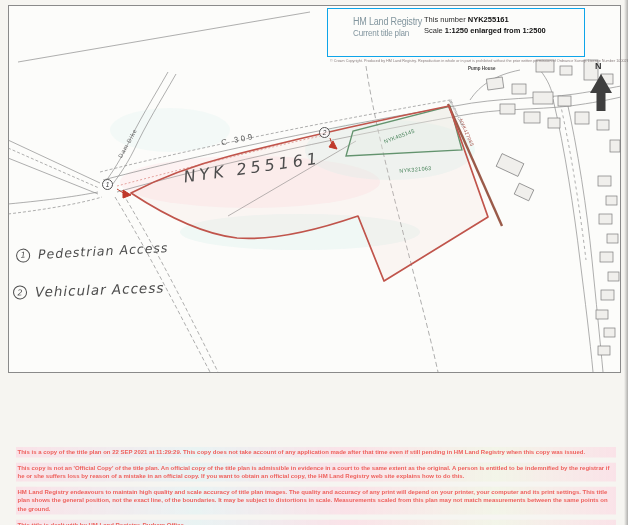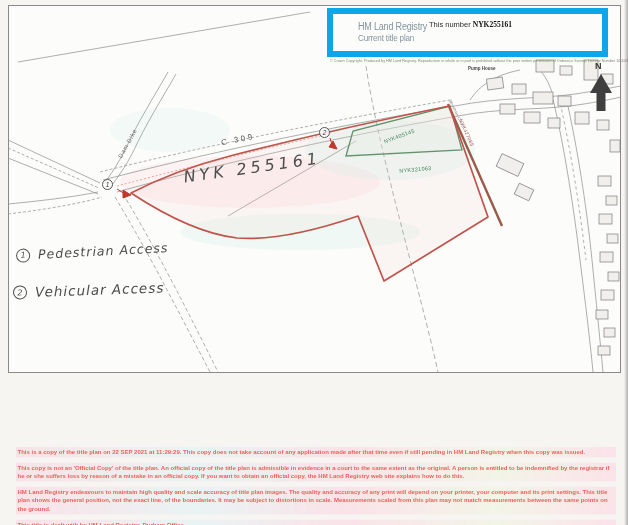--- a/index.html
+++ b/index.html
@@ -4,28 +4,28 @@
 <style>
   html,body{margin:0;padding:0;}
   body{width:628px;height:525px;overflow:hidden;background:#e8e6e1;
        font-family:"Liberation Sans",sans-serif;}
   .page{position:relative;width:628px;height:525px;background:#f6f5f1;overflow:hidden;}
   .page::after{content:"";position:absolute;top:0;right:0;bottom:0;width:4px;
        background:linear-gradient(90deg,rgba(0,0,0,0),rgba(90,90,90,.45));pointer-events:none;}
   svg.map{position:absolute;left:0;top:0;}
 
   
-  .header-box{position:absolute;left:327px;top:8px;width:281px;height:49px;
-      background:#fcfcfa;border:6px solid #0ea5e9;box-sizing:border-box;}
+  .header-box{position:absolute;left:327px;top:8px;width:258px;height:49px;
+      background:#fcfcfa;border:1px solid #0ea5e9;box-sizing:border-box;}
   .brand{position:absolute;left:25px;top:7px;color:#83969f;line-height:1.15;
       transform:scaleX(.9);transform-origin:0 0;letter-spacing:-.2px;}
   .brand .b1{font-size:10px;}
   .brand .b2{font-size:9px;}
   .fields{position:absolute;left:96px;top:6px;font-size:7.5px;color:#2b2b2b;line-height:10.5px;white-space:nowrap;}
-  .fields b{color:#111;font-family:Liberation Serif, serif;}
+  .fields b{color:#111;}
   .microcopy{position:absolute;left:330px;top:59px;width:620px;font-size:8px;color:#8a7f7f;
       white-space:nowrap;transform:scale(.47);transform-origin:0 0;}
 
   
   .lbl{position:absolute;white-space:nowrap;color:#555;}
   .hw{font-family:"DejaVu Sans",sans-serif;font-style:italic;color:#4d4d4d;}
   .hw-title{left:183px;top:158px;font-size:16px;letter-spacing:4px;transform:rotate(-8deg);}
   .road-lbl{left:221px;top:135px;font-size:8px;letter-spacing:2.5px;color:#5a5a5a;transform:rotate(-11deg);}
   .stream-lbl{left:117px;top:156px;font-size:8px;color:#6a6a6a;transform:rotate(-61deg) scale(.75);transform-origin:0 0;letter-spacing:1px;}
   .pump-lbl{left:468px;top:66px;font-size:8px;color:#444;font-weight:bold;transform:scale(.56);transform-origin:0 0;}
@@ -152,20 +152,21 @@
     <path d="M601,74 L612,93 L605.5,93 L605.5,111 L596.5,111 L596.5,93 L590,93 Z" fill="#3f3f3f"></path>
   </svg>
 
   <div class="header-box">
     <div class="brand">
       <div class="b1">HM Land Registry</div>
       <div class="b2">Current title plan</div>
     </div>
     <div class="fields">
       <div><span>This number </span><b>NYK255161</b></div>
+      <div><span>Scale </span><b>1:1250 enlarged from 1:2500</b></div>
     </div>
 
   </div>
   <div class="microcopy">© Crown Copyright. Produced by HM Land Registry. Reproduction in whole or in part is prohibited without the prior written permission of Ordnance Survey. Licence Number 100026316.</div>
 
   <div class="lbl hw hw-title">NYK 255161</div>
   <div class="lbl road-lbl">C 309</div>
   <div class="lbl stream-lbl">Dam Dike</div>
   <div class="lbl pump-lbl">Pump House</div>
   <div class="lbl g1-lbl">NYK405145</div>

